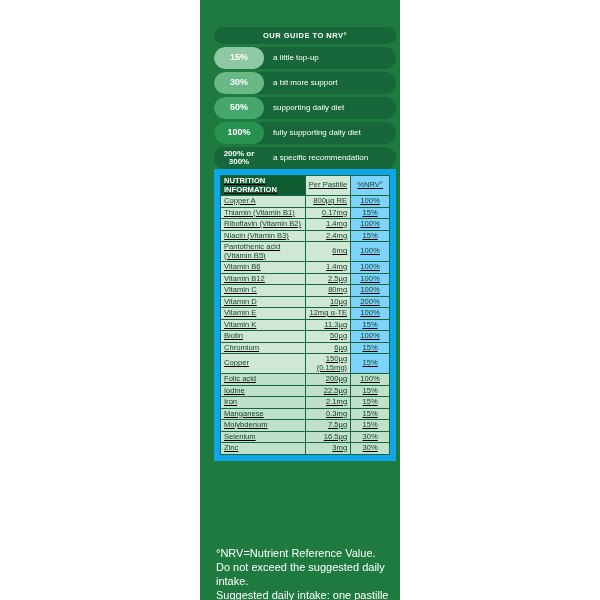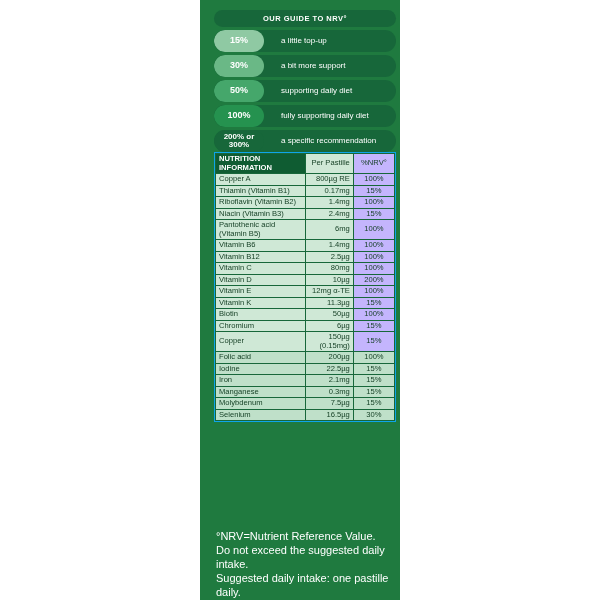--- a/index.html
+++ b/index.html
@@ -25,21 +25,21 @@
     left: 200px;
     top: 0px;
     width: 200px;
     height: 600px;
     background: #1f7a3f;
     box-sizing: border-box;
   }
   .panel-inner {
     position: absolute;
     left: 6px;
-    top: 0;
+    top: 17px;
     width: 188px;
     height: 510px;
   }
   
   .nrv-guide {
     position: absolute;
     left: 8px;
     top: 10px;
     width: 182px;
   }
@@ -83,32 +83,33 @@
   .nrv-pct.p50 { background: #45a76b; color:#ffffff; }
   .nrv-pct.p100 { background: #25924f; color:#ffffff; }
   .nrv-pct.p200 { background: #17673a; color:#ffffff; font-size:8px; }
   .nrv-label {
     flex: 1;
     display: flex;
     align-items: center;
     color: #ffffff;
     font-size: 8px;
     line-height: 1.15;
-    padding-left: 17px;
+    padding-left: 9px;
     padding-right: 4px;
   }
   
   .nutri {
     position: absolute;
     left: 8px;
     top: 152px;
     width: 182px;
     background: #cfe8d6;
-    border: 1px solid #0ea5e9;
+    border: 6px solid #0ea5e9;
     box-sizing: border-box;
+    text-decoration: underline;
   }
   table.nt {
     width: 100%;
     border-collapse: collapse;
     table-layout: fixed;
   }
   table.nt td, table.nt th {
     border: 0.7px solid #17673a;
     padding: 1px 3px;
     font-size: 7.6px;
@@ -129,21 +130,21 @@
   .head-light {
     background: #cfe8d6;
     color: #123d22 !important;
     font-size: 7.6px;
     text-align: center;
     font-weight: normal;
     line-height: 1.08;
   }
   .c-name { width: 50%; text-align: left; background:#cfe8d6; }
   .c-amt  { width: 27%; text-align: right; background:#cfe8d6; }
-  .c-nrv  { width: 23%; text-align: center; background:#c4b5fd; }
+  .c-nrv  { width: 23%; text-align: center; background:#7dd3fc; }
   tr.alt td { background: #bfe0c9; }
   .footnote {
     position: absolute;
     left: 10px;
     top: 529px;
     width: 180px;
     color: #ffffff;
     font-size: 11px;
     line-height: 1.28;
   }
@@ -284,20 +285,25 @@
             <tr class="alt">
               <td class="c-name">Molybdenum</td>
               <td class="c-amt">7.5µg</td>
               <td class="c-nrv">15%</td>
             </tr>
             <tr class="alt">
               <td class="c-name">Selenium</td>
               <td class="c-amt">16.5µg</td>
               <td class="c-nrv">30%</td>
             </tr>
+            <tr class="alt">
+              <td class="c-name">Zinc</td>
+              <td class="c-amt">3mg</td>
+              <td class="c-nrv">30%</td>
+            </tr>
           </tbody>
         </table>
       </div>
 
       <div class="footnote">
         <div>°NRV=Nutrient Reference Value.</div>
         <div>Do not exceed the suggested daily intake.</div>
         <div>Suggested daily intake: one pastille daily.</div>
       </div>
 

